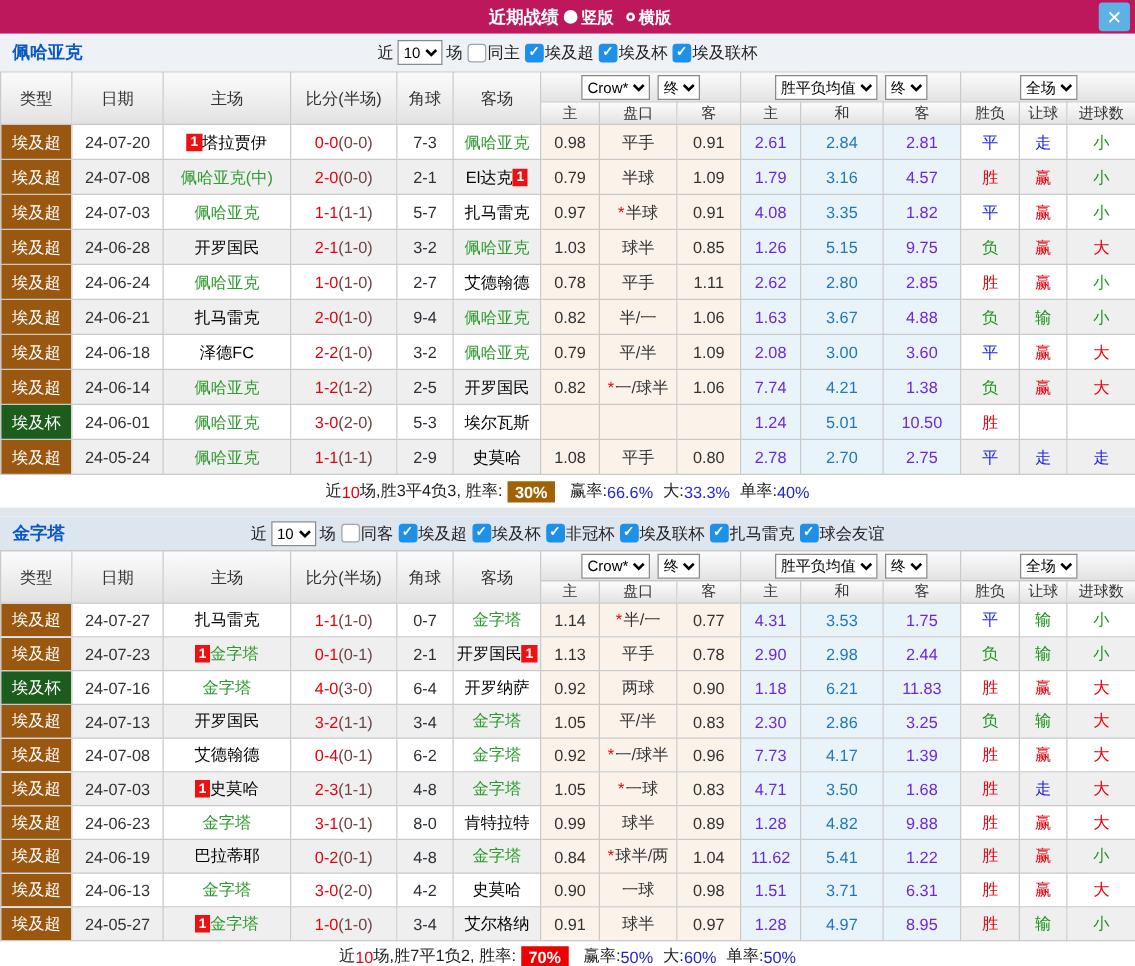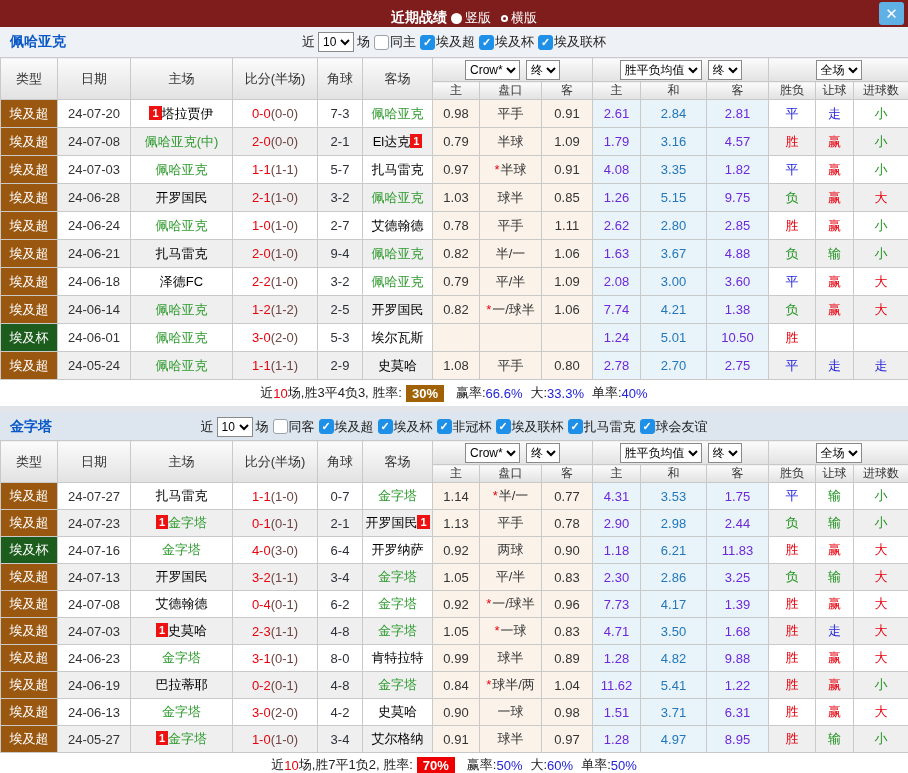--- a/index.html
+++ b/index.html
@@ -1,19 +1,19 @@
 <!DOCTYPE html>
 <html><head>
 <meta charset="utf-8">
 <style>
   * { box-sizing: border-box; margin: 0; padding: 0; }
   html,body { width: 908px; background: #fff; font-family: "Liberation Sans", "DejaVu Sans", sans-serif; }
-  .titlebar { height: 27px; background: #7f1d1d; position: relative; display: flex; align-items: flex-end; justify-content: center; color: #fff; padding-left: 20px; }
+  .titlebar { height: 27px; background: #be185d; position: relative; display: flex; align-items: center; justify-content: center; color: #fff; padding-left: 20px; }
   .title { font-weight: bold; font-size: 14px; margin-right: 4px; }
-  .radio-group { display: flex; align-items: center; font-size: 13px; }
+  .radio-group { display: flex; align-items: center; font-size: 13px; font-weight: bold; }
   .rdot { display: inline-block; width: 11px; height: 11px; border-radius: 50%; background: #fff; margin: 0 3px 0 0; }
   .rring { display: inline-block; width: 7px; height: 7px; border-radius: 50%; border: 2px solid #fff; background: transparent; margin: 0 3px 0 10px; }
   .close-btn { position: absolute; right: 4px; top: 2px; width: 25px; height: 23px; background: #5fb0e4; border-radius: 3px; color: #fff; font-size: 15px; font-weight: bold; display: flex; align-items: center; justify-content: center; cursor: pointer; }
   .filter-row { position: relative; display: flex; align-items: center; justify-content: center; font-size: 13px; color: #222; }
   .sec1 .filter-row { height: 30px; background: #eef2f6; }
   .sec2 .filter-row { height: 27px; background: #dde6ef; }
   .team-title { position: absolute; left: 10px; color: #0a58c8; font-weight: bold; font-size: 14px; }
   .filter-row select, .hdr-selects select { font-size: 12px; height: 20px; border: 1px solid #8a8a8a; background: #fff; margin: 0 3px; font-family: "Liberation Sans", sans-serif; }
   .chk { display: inline-flex; align-items: center; margin-left: 4px; cursor: pointer; justify-content: flex-end; }
   .chk input { appearance: none; -webkit-appearance: none; width: 15px; height: 15px; border: 1px solid #9aa4ad; border-radius: 3px; background: #fff; margin-right: 1px; cursor: pointer; }

